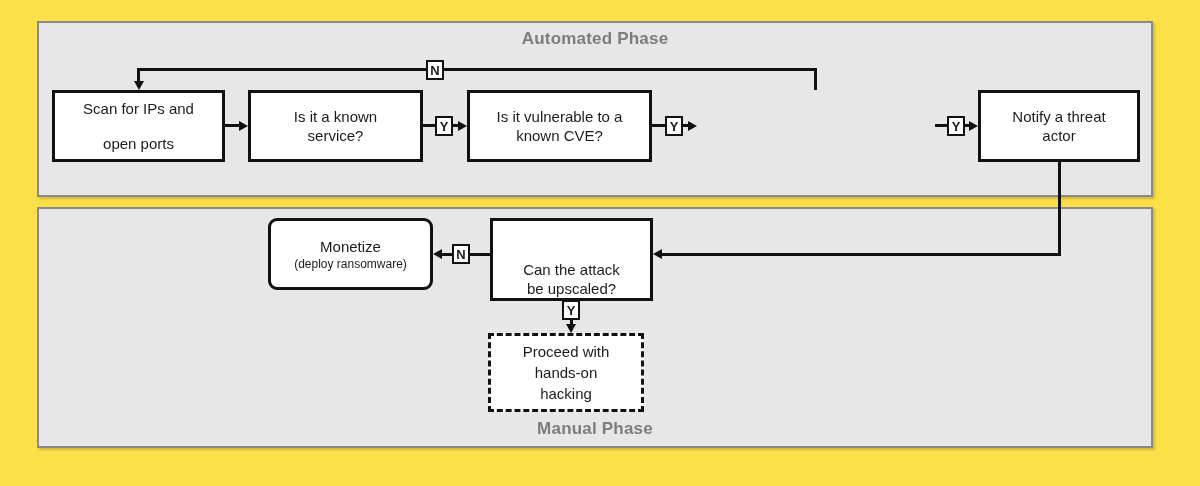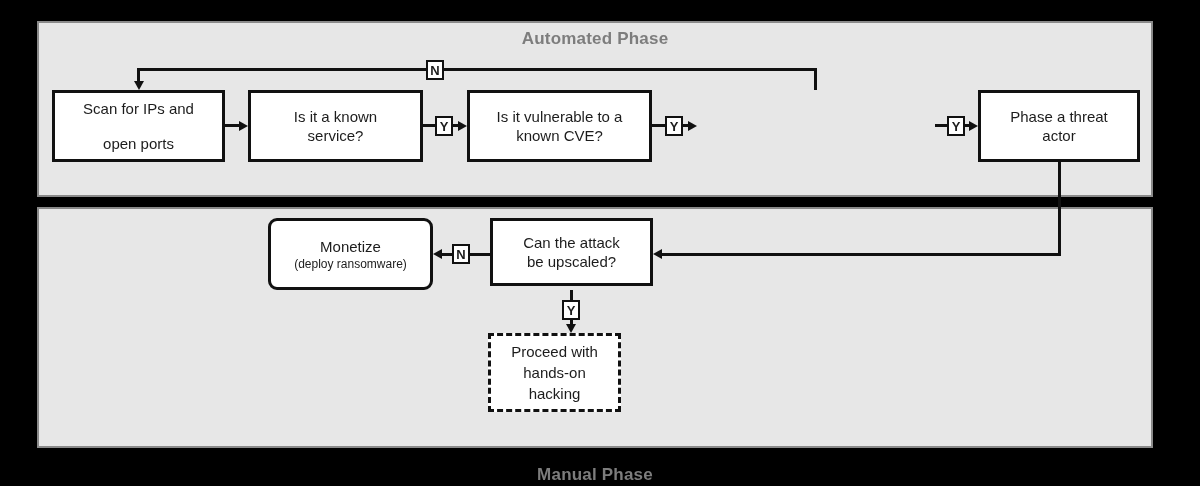--- a/index.html
+++ b/index.html
@@ -1,20 +1,20 @@
 <!DOCTYPE html>
 <html><head>
 <meta charset="utf-8">
 <style>
   html, body { margin: 0; padding: 0; background: #ffffff; }
   #stage {
     position: relative;
     width: 1200px;
     height: 486px;
-    background: #000000;
+    background: #fde047;
     font-family: "Liberation Sans", sans-serif;
     color: #1c1c1c;
     overflow: hidden;
   }
   
   .panel {
     position: absolute;
     left: 37px;
     width: 1116px;
     background: #e7e7e7;
@@ -28,21 +28,21 @@
     position: absolute;
     left: 37px;
     width: 1116px;
     text-align: center;
     font-size: 17px;
     font-weight: bold;
     color: #7d7d7d;
     letter-spacing: 0.2px;
   }
   #title-auto   { top: 29px; }
-  #title-manual { top: 419px; margin-top: 46px; }
+  #title-manual { top: 419px; }
 
   
   .node {
     position: absolute;
     background: #ffffff;
     border: 3px solid #111111;
     box-sizing: border-box;
     display: flex;
     flex-direction: column;
     align-items: center;
@@ -52,22 +52,22 @@
     line-height: 19px;
   }
   .node .nl { display: block; white-space: nowrap; }
   .node .nl.small { font-size: 12px; line-height: 16px; }
   #n-scan     { left: 52px;  top: 90px;  width: 173px; height: 72px; gap: 16px; }
   #n-service  { left: 248px; top: 90px;  width: 175px; height: 72px; }
   #n-cve      { left: 467px; top: 90px;  width: 185px; height: 72px; }
   #n-rce      { left: 697px; top: 90px;  width: 238px; height: 72px; }
   #n-notify   { left: 978px; top: 90px;  width: 162px; height: 72px; }
   #n-monetize { left: 268px; top: 218px; width: 165px; height: 72px; border-radius: 9px; }
-  #n-upscale  { left: 490px; top: 218px; width: 163px; height: 68px; }
-  #n-proceed  { left: 488px; top: 333px; width: 133px; height: 79px; border-style: dashed; line-height: 21px; align-items: center; }
+  #n-upscale  { left: 490px; top: 218px; width: 163px; height: 83px; justify-content: flex-end; }
+  #n-proceed  { left: 488px; top: 333px; width: 156px; height: 79px; border-style: dashed; line-height: 21px; align-items: center; }
 
   
   .elbl {
     position: absolute;
     width: 18px;
     height: 20px;
     background: #ffffff;
     border: 2px solid #111111;
     box-sizing: border-box;
     display: flex;
@@ -167,21 +167,21 @@
   </div>
   <div class="node" id="n-cve">
     <span class="nl">Is it vulnerable to a</span>
     <span class="nl">known CVE?</span>
   </div>
   <div class="node" id="n-service">
     <span class="nl">Is it a known</span>
     <span class="nl">service?</span>
   </div>
   <div class="node" id="n-notify">
-    <span class="nl">Phase a threat</span>
+    <span class="nl">Notify a threat</span>
     <span class="nl">actor</span>
   </div>
   <div class="node" id="n-monetize">
     <span class="nl">Monetize</span>
     <span class="nl small">(deploy ransomware)</span>
   </div>
   <div class="node" id="n-upscale">
     <span class="nl">Can the attack</span>
     <span class="nl">be upscaled?</span>
   </div>

